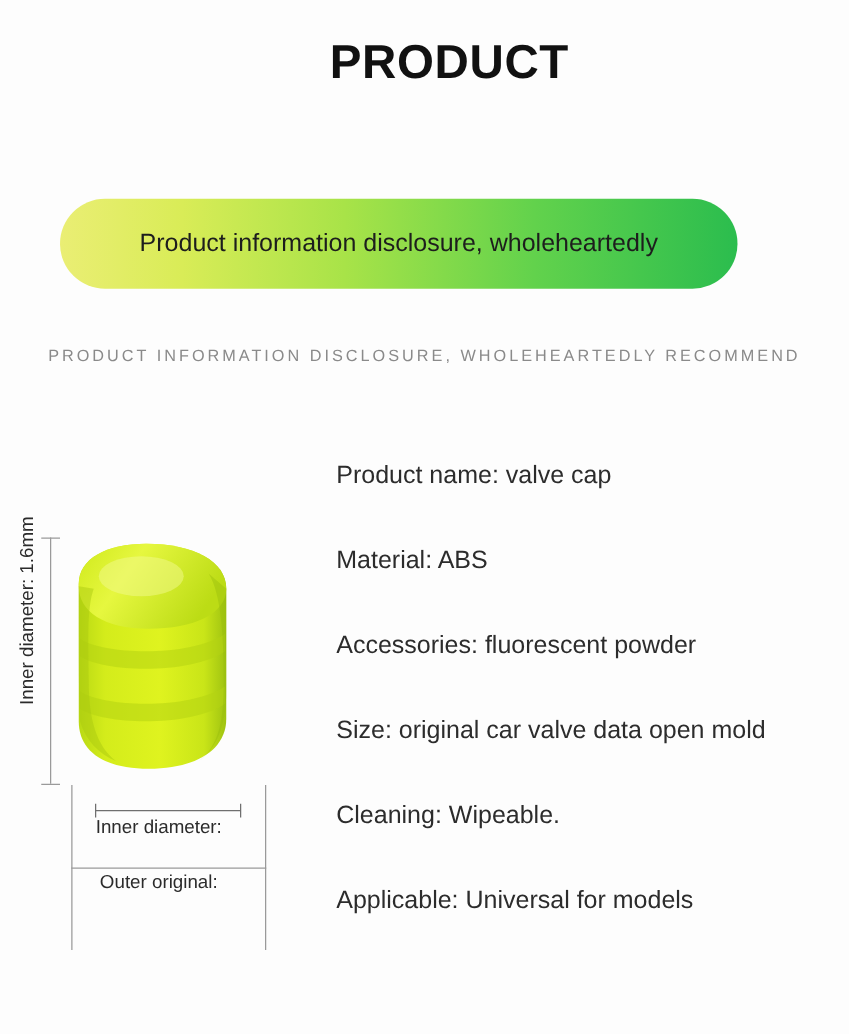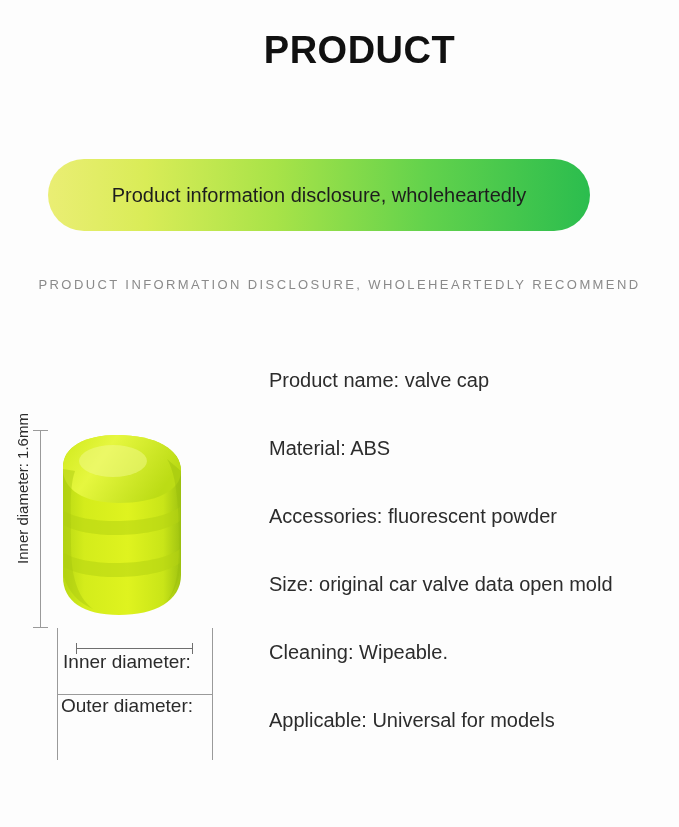--- a/index.html
+++ b/index.html
@@ -153,21 +153,21 @@
     background: #6f6f6f;
   }
   .arrow-cap.l { left: 76px; }
   .arrow-cap.r { left: 192px; }
 
   .dim-label {
     position: absolute;
     left: 57px;
     width: 140px;
     text-align: center;
-    font-size: 19px;
+    font-size: 15px;
     line-height: 20px;
     color: #2b2b2b;
   }
   .dim-inner { top: 252px; }
   .dim-outer { top: 296px; }
 
   
   .spec-list {
     position: absolute;
     left: 269px;
@@ -245,21 +245,21 @@
 
   <div class="arrow-line"></div>
   <div class="arrow-cap l"></div>
   <div class="arrow-cap r"></div>
 
   <div class="dim-label dim-inner">
     <div>Inner diameter:</div>
   </div>
 
   <div class="dim-label dim-outer">
-    <div>Outer diameter:</div>
+    <div>Outer original:</div>
   </div>
 </div>
 
 <div class="spec-list">
   <div class="spec-row">Product name: valve cap</div>
   <div class="spec-row">Material: ABS</div>
   <div class="spec-row">Accessories: fluorescent powder</div>
   <div class="spec-row">Size: original car valve data open mold</div>
   <div class="spec-row">Cleaning: Wipeable.</div>
   <div class="spec-row">Applicable: Universal for models</div>

